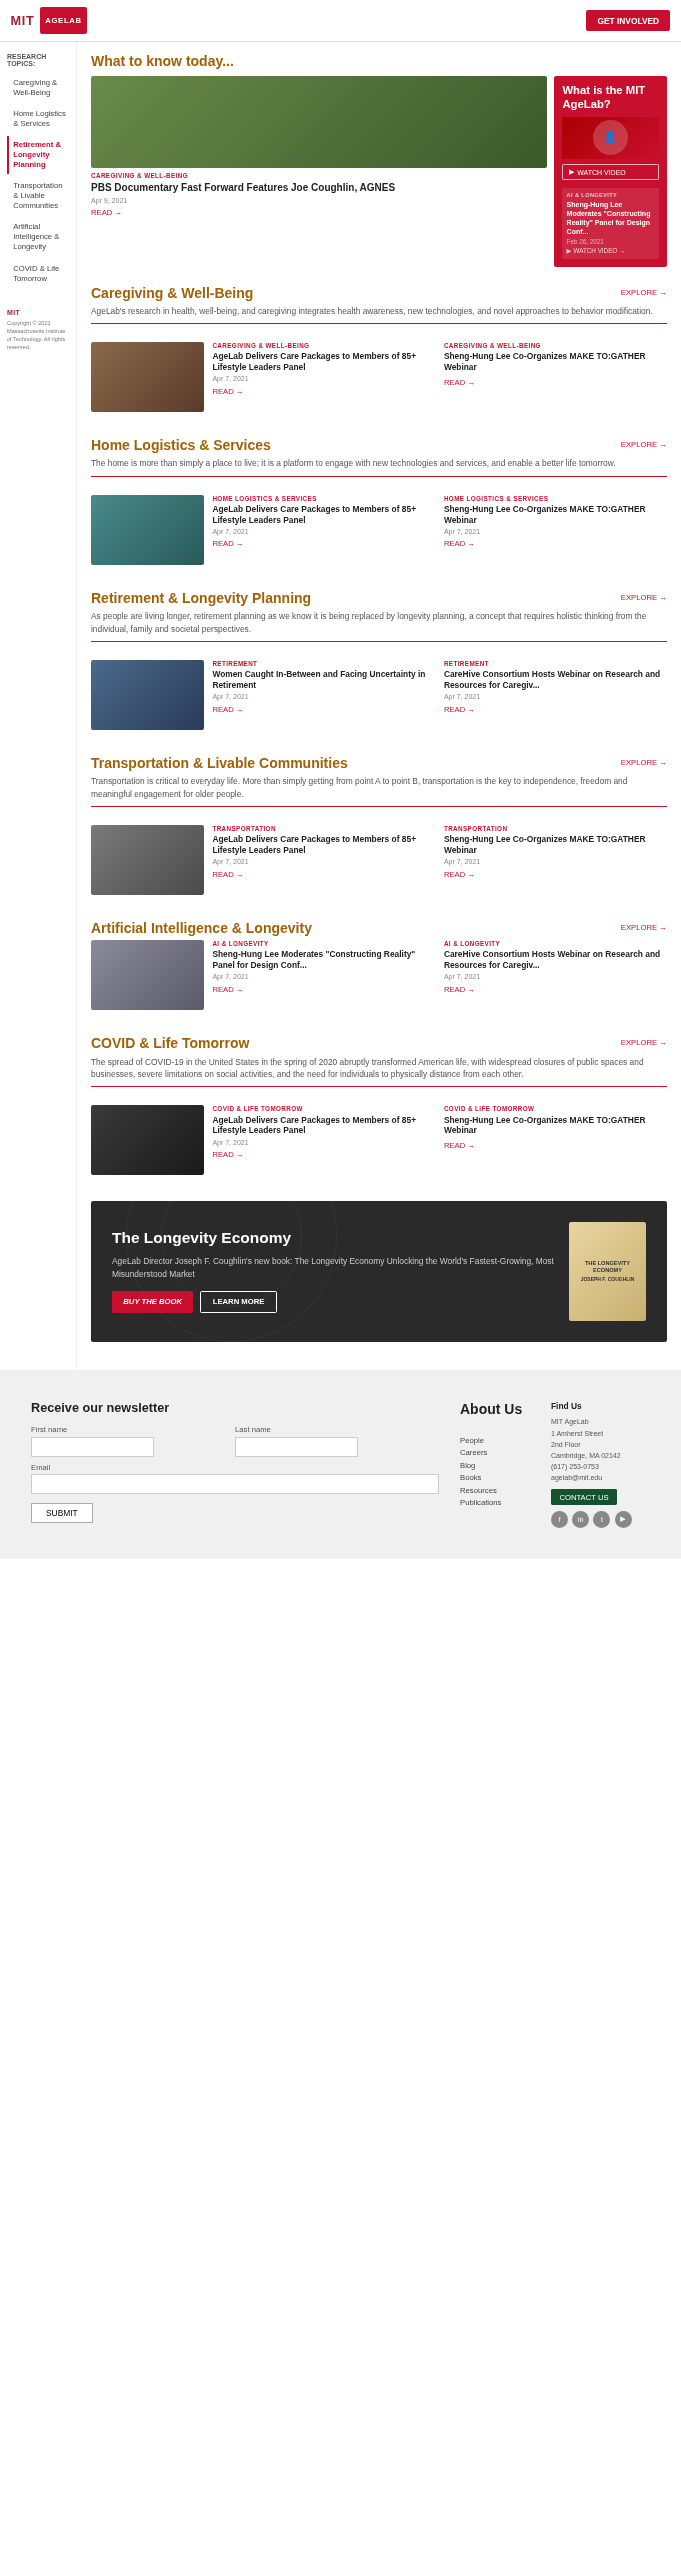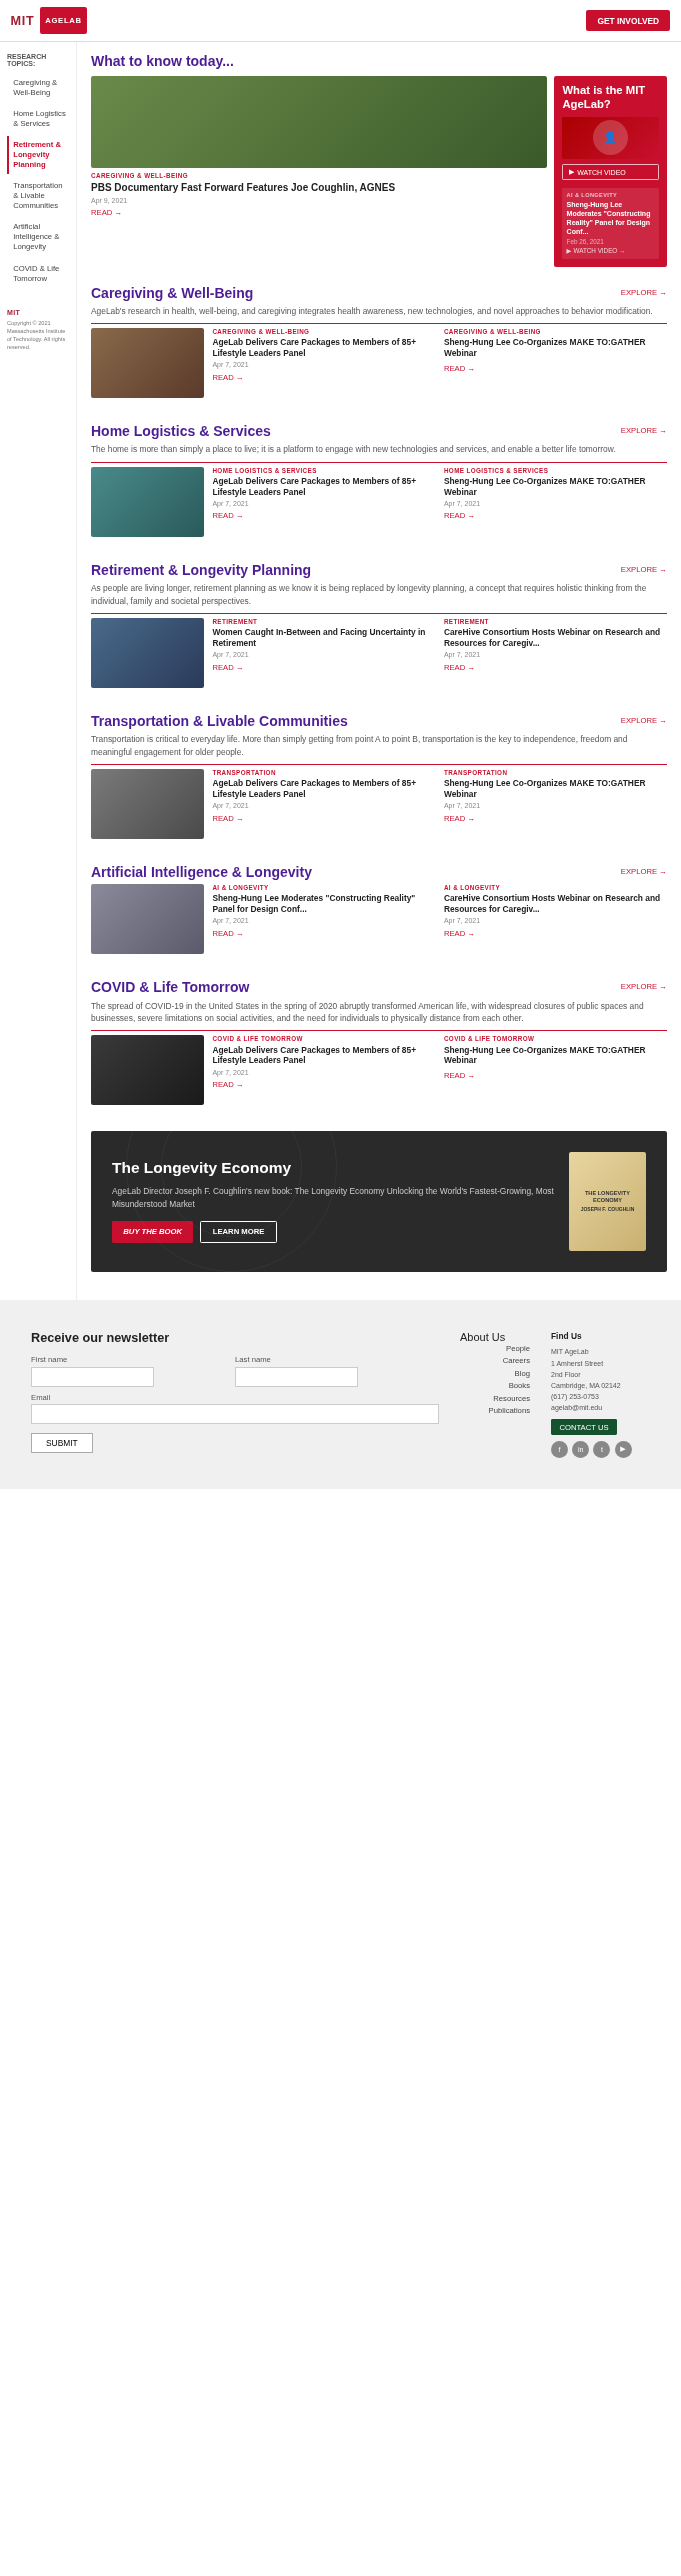--- a/index.html
+++ b/index.html
@@ -36,24 +36,24 @@
 
     
     .agelab-box { width: 113px; flex-shrink: 0; background: #c8102e; color: #fff; padding: 8.4px; border-radius: 2.1px; display: flex; flex-direction: column; }
     .agelab-box-title { font-size: 11.3px; font-weight: bold; line-height: 1.2; margin-bottom: 5.6px; }
     .agelab-box-img { width: 100%; height: 42px; background: linear-gradient(135deg, #a00 0%, #c8102e 100%); border-radius: 1.4px; margin-bottom: 5.6px; display: flex; align-items: center; justify-content: center; }
     .watch-video-btn { background: transparent; border: 0.7px solid rgba(255,255,255,0.7); color: #fff; font-size: 7px; padding: 2.8px 5.6px; cursor: pointer; display: flex; align-items: center; gap: 2.8px; border-radius: 1.4px; margin-bottom: 7px; }
 
     
     .section { margin-bottom: 21px; }
     .section-header { display: flex; align-items: flex-start; justify-content: space-between; margin-bottom: 4.2px; }
-    .section-title { font-size: 14px; font-weight: bold; color: #4c1d95; }
+    .section-title { font-size: 14px; font-weight: bold; color: #a16207; }
     .explore-link { font-size: 7.7px; color: #c8102e; text-decoration: none; cursor: pointer; white-space: nowrap; margin-top: 3px; }
     .explore-link::after { content: ' →'; }
-    .section-desc { font-size: 8.4px; color: #555; line-height: 1.5; margin-bottom: 4px; border-bottom: 1.4px solid #c8102e; padding-bottom: 5.6px; }
+    .section-desc { font-size: 8.4px; color: #555; line-height: 1.5; margin-bottom: 18px; border-bottom: 1.4px solid #c8102e; padding-bottom: 5.6px; }
     .articles-row { display: flex; gap: 8.4px; }
     .article-main { width: 113px; flex-shrink: 0; }
     .article-main-img { width: 113px; height: 70px; background: #bbb; border-radius: 2.1px; margin-bottom: 4.2px; }
     .article-card { flex: 1; }
     .article-tag { font-size: 6.3px; font-weight: bold; color: #c8102e; text-transform: uppercase; margin-bottom: 2.1px; letter-spacing: 0.4px; }
     .article-title { font-size: 8.4px; font-weight: bold; color: #222; line-height: 1.3; margin-bottom: 2.1px; }
     .article-date { font-size: 7px; color: #888; margin-bottom: 2.8px; }
 
     
     .img-green { background: linear-gradient(135deg, #6a8a4a, #3a5a2a); }
@@ -81,22 +81,22 @@
     .newsletter-section { background: #f0f0f0; padding: 31px; }
     .newsletter-inner { display: flex; gap: 21px; }
     .newsletter-form { flex: 1; }
     .newsletter-title { font-size: 12.7px; font-weight: bold; color: #222; margin-bottom: 10.6px; }
     .form-row { display: flex; margin-bottom: 5.6px; }
     .form-input { flex: 1; padding: 4.2px 5.6px; border: 0.7px solid #ccc; font-size: 8.4px; background: #fff; }
     .form-input-full { width: 100%; padding: 4.2px 5.6px; border: 0.7px solid #ccc; font-size: 8.4px; background: #fff; margin-bottom: 5.6px; display: block; }
     .form-label { font-size: 7.7px; color: #555; margin-bottom: 2.1px; display: block; }
     .submit-btn { background: #fff; border: 0.7px solid #aaa; padding: 4.2px 14px; font-size: 8.4px; cursor: pointer; margin-top: 3.5px; }
     .footer-links { width: 70px; }
-    .footer-links-title { font-size: 11px; font-weight: normal; margin-bottom: 1px; color: #222; }
-    .footer-link { font-size: 7.7px; color: #444; margin-bottom: 3.5px; cursor: pointer; text-align: right; }
+    .footer-links-title { font-size: 14px; font-weight: bold; margin-bottom: 19px; color: #222; }
+    .footer-link { font-size: 7.7px; color: #444; margin-bottom: 3.5px; cursor: pointer; }
     .footer-contact { width: 99px; }
     .footer-contact-title { font-size: 8.4px; font-weight: bold; margin-bottom: 5.6px; color: #222; }
     .footer-contact-text { font-size: 7px; color: #555; line-height: 1.6; }
     .contact-us-btn { background: #14532d; color: #fff; border: none; padding: 3.5px 8.4px; font-size: 7.7px; cursor: pointer; margin-top: 5.6px; border-radius: 1.4px; display: block; }
     .social-icons { display: flex; gap: 4.2px; margin-top: 5.6px; }
     .social-icon { width: 17px; height: 17px; background: #888; border-radius: 50%; display: flex; align-items: center; justify-content: center; font-size: 7px; color: #fff; cursor: pointer; }
   </style>
 </head>
 <body>
 

